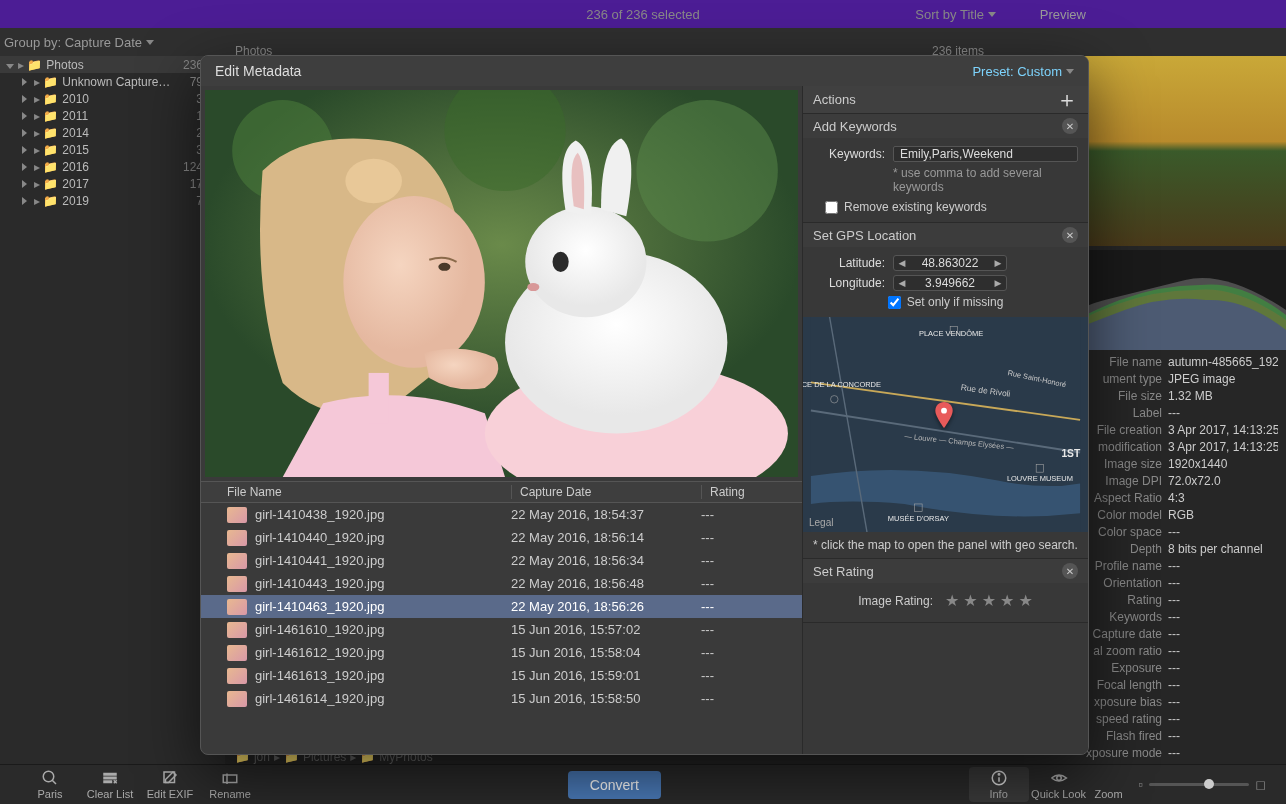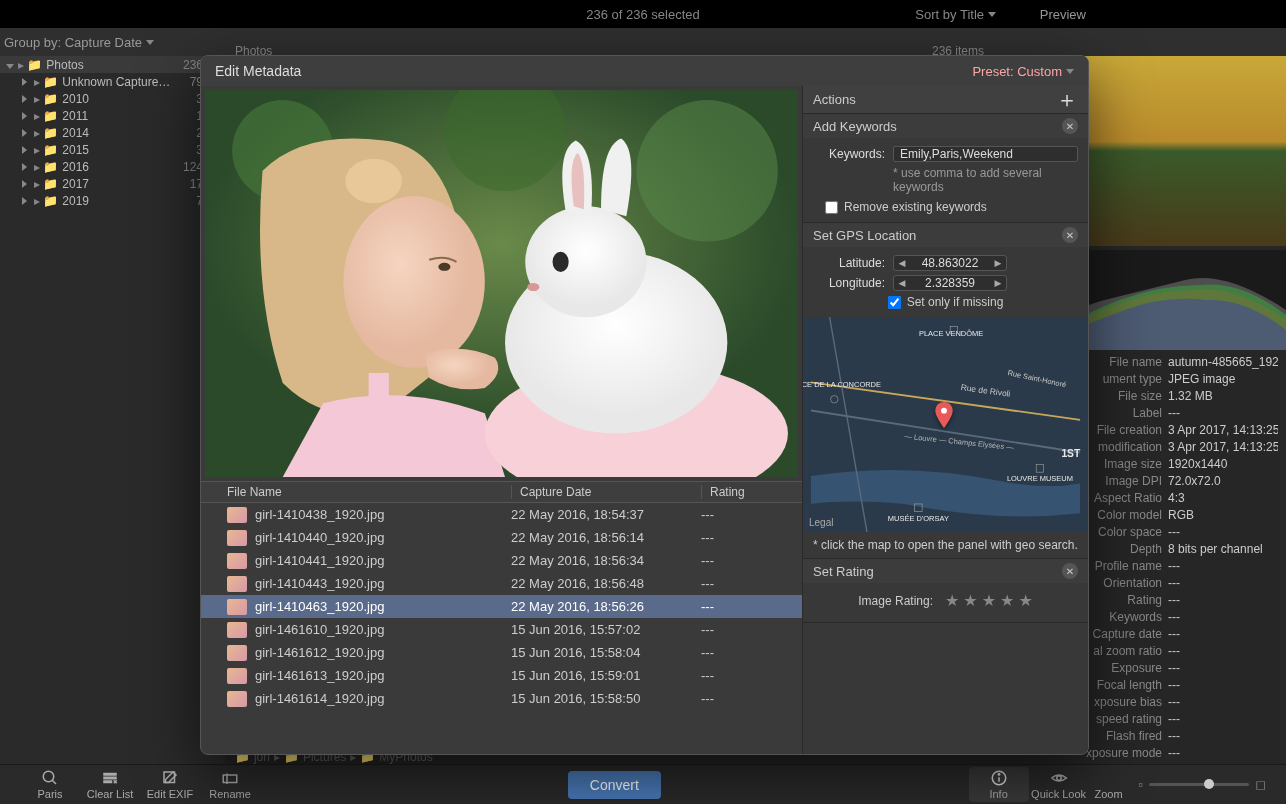--- a/index.html
+++ b/index.html
@@ -1,19 +1,19 @@
 <!DOCTYPE html>
 <html><head>
 <meta charset="utf-8">
 <style>
   * { box-sizing: border-box; margin: 0; padding: 0; font-family: -apple-system, "Helvetica Neue", Arial, sans-serif; }
   body { width: 1286px; height: 804px; background: #252525; color: #ccc; overflow: hidden; font-size: 13px; position: relative; }
   
   
-  .topbar { height: 28px; background: #000000; display: flex; align-items: center; padding: 0 22px; position: relative; }
+  .topbar { height: 28px; background: #4c1d95; display: flex; align-items: center; padding: 0 22px; position: relative; }
   .topbar .center { position: absolute; left: 50%; transform: translateX(-50%); color: #888; }
   .topbar .right { margin-left: auto; color: #888; display: flex; align-items: center; gap: 4px; }
   .topbar .preview-label { position: absolute; right: 10px; color: #999; }
   
   .secondbar { height: 28px; background: #2f2f2f; display: flex; align-items: center; }
   .secondbar .groupby { margin-left: 4px; color: #999; display: flex; align-items: center; gap: 4px; }
   
   
   .main { display: flex; height: calc(100% - 28px - 28px - 40px); }
   
@@ -48,21 +48,21 @@
   .convert-btn { background: #4a7ab8; color: #fff; padding: 6px 22px; border-radius: 4px; border: none; font-size: 14px; margin: 0 auto; cursor: pointer; }
   .bottombar .info-btn { background: #3a3a3a; border-radius: 4px; padding: 2px 6px; }
   .zoom-slider { display: flex; align-items: center; gap: 6px; margin-left: 10px; }
   .slider-track { width: 100px; height: 3px; background: #555; position: relative; border-radius: 2px; }
   .slider-thumb { position: absolute; width: 10px; height: 10px; background: #ccc; border-radius: 50%; top: -4px; left: 55%; }
   
   
   .modal { position: absolute; top: 55px; left: 200px; width: 889px; height: 700px; background: #3a3a3a; border-radius: 8px; box-shadow: 0 20px 60px rgba(0,0,0,0.6); display: flex; flex-direction: column; overflow: hidden; border: 1px solid #555; }
   .modal-header { height: 30px; display: flex; align-items: center; padding: 0 14px; background: #3e3e3e; }
   .modal-header .title { color: #ddd; font-size: 14px; }
-  .modal-header .preset { margin-left: auto; color: #fca5a5; font-size: 13px; display: flex; align-items: center; gap: 4px; }
+  .modal-header .preset { margin-left: auto; color: #7dd3fc; font-size: 13px; display: flex; align-items: center; gap: 4px; }
   .modal-body { flex: 1; display: flex; overflow: hidden; }
   
   .modal-left { width: 601px; display: flex; flex-direction: column; }
   .photo-area { height: 387px; background: #2a4a2a; position: relative; overflow: hidden; margin: 4px; }
   .photo-svg { width: 100%; height: 100%; }
   .file-table { flex: 1; display: flex; flex-direction: column; }
   .ft-header { display: flex; height: 22px; border-top: 1px solid #555; border-bottom: 1px solid #555; background: #3e3e3e; font-size: 12px; align-items: center; padding-left: 26px; }
   .ft-header .c1 { width: 284px; }
   .ft-header .c2 { width: 190px; border-left: 1px solid #555; padding-left: 8px; }
   .ft-header .c3 { flex: 1; border-left: 1px solid #555; padding-left: 8px; }
@@ -533,21 +533,21 @@
             <div class="stepper">
               <span class="arrow">◀</span>
               <span class="val">48.863022</span>
               <span class="arrow">▶</span>
             </div>
           </div>
           <div class="row">
             <span class="label">Longitude:</span>
             <div class="stepper">
               <span class="arrow">◀</span>
-              <span class="val">2.328359</span>
+              <span class="val">3.949662</span>
               <span class="arrow">▶</span>
             </div>
           </div>
           <div class="checkbox-row" style="justify-content:center; margin:4px 0 0 0;">
             <input type="checkbox" checked="" style="">
             <span>Set only if missing</span>
           </div>
         </div>
         <div class="map-area">
           <svg class="map-svg" viewBox="0 0 288 230">

